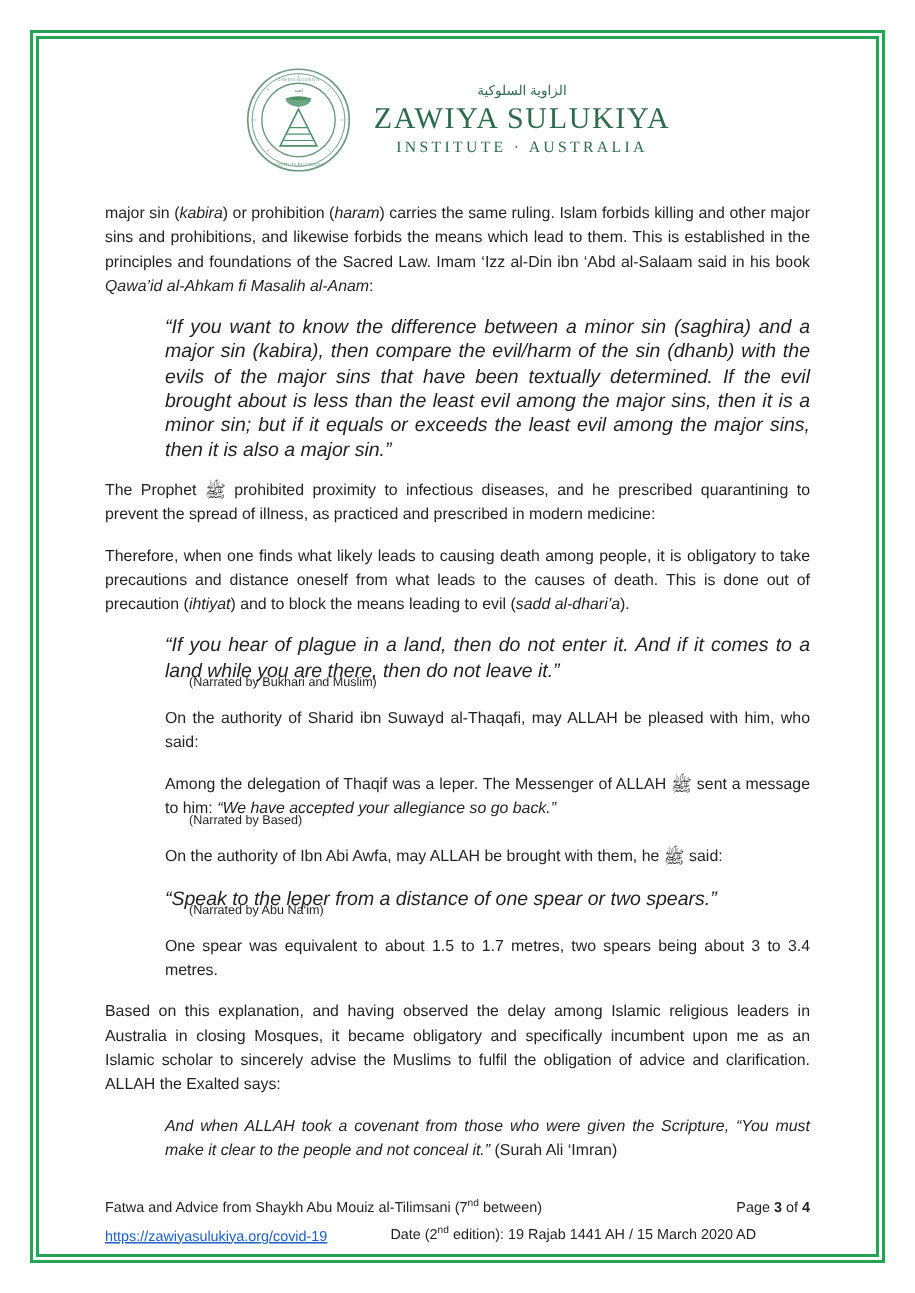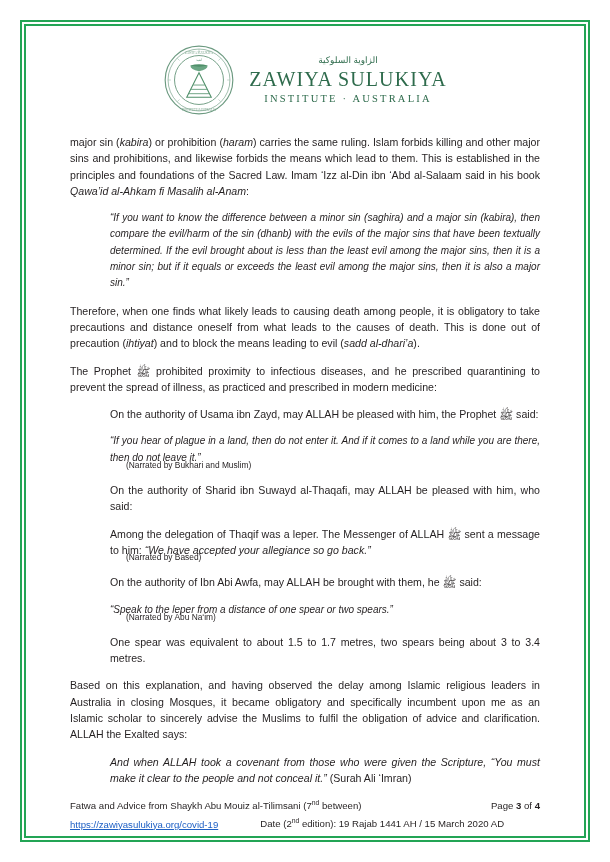--- a/index.html
+++ b/index.html
@@ -95,21 +95,21 @@
   }
   p {
     margin: 0 0 11px 0;
   }
   .para {
     font-size: 10.6px;
     line-height: 16.3px;
     text-align: justify;
   }
   .quote {
-    font-size: 10px;
+    font-size: 13px;
     line-height: 16.3px;
     font-style: italic;
     text-align: justify;
     margin-left: 40px;
     margin-bottom: 11px;
   }
   .indent-just {
     font-size: 10.6px;
     line-height: 16.3px;
     text-align: justify;
@@ -219,25 +219,24 @@
       </div>
 
     </div>
 
     <div class="body-wrap">
 
       <p class="para"><span>major sin (</span><i>kabira</i><span>) or prohibition (</span><i>haram</i><span>) carries the same ruling. Islam forbids killing and other major sins and prohibitions, and likewise forbids the means which lead to them. This is established in the principles and foundations of the Sacred Law. Imam ‘Izz al-Din ibn ‘Abd al-Salaam said in his book </span><i>Qawa’id al-Ahkam fi Masalih al-Anam</i><span>:</span></p>
 
       <p class="quote">“If you want to know the difference between a minor sin (saghira) and a major sin (kabira), then compare the evil/harm of the sin (dhanb) with the evils of the major sins that have been textually determined. If the evil brought about is less than the least evil among the major sins, then it is a minor sin; but if it equals or exceeds the least evil among the major sins, then it is also a major sin.”</p>
 
+      <p class="para"><span>The Prophet </span><span class="salawat">ﷺ</span><span> prohibited proximity to infectious diseases, and he prescribed quarantining to prevent the spread of illness, as practiced and prescribed in modern medicine:</span></p>
+
       <p class="para"><span>Therefore, when one finds what likely leads to causing death among people, it is obligatory to take precautions and distance oneself from what leads to the causes of death. This is done out of precaution (</span><i>ihtiyat</i><span>) and to block the means leading to evil (</span><i>sadd al-dhari’a</i><span>).</span></p>
 
-      <p class="para"><span>The Prophet </span><span class="salawat">ﷺ</span><span> prohibited proximity to infectious diseases, and he prescribed quarantining to prevent the spread of illness, as practiced and prescribed in modern medicine:</span></p>
-
-      <p class="indent-just"><span>On the authority of Usama ibn Zayd, may ALLAH be pleased with him, the Prophet </span><span class="salawat">ﷺ</span><span> said:</span></p>
 
       <p class="quote quote-tight">“If you hear of plague in a land, then do not enter it. And if it comes to a land while you are there, then do not leave it.”</p>
       <p class="narr">(Narrated by Bukhari and Muslim)</p>
 
       <p class="indent-just">On the authority of Sharid ibn Suwayd al-Thaqafi, may ALLAH be pleased with him, who said:</p>
 
       <p class="indent-just quote-tight"><span>Among the delegation of Thaqif was a leper. The Messenger of ALLAH </span><span class="salawat">ﷺ</span><span> sent a message to him: </span><i>“We have accepted your allegiance so go back.”</i></p>
       <p class="narr">(Narrated by Based)</p>
 
       <p class="indent-just"><span>On the authority of Ibn Abi Awfa, may ALLAH be brought with them, he </span><span class="salawat">ﷺ</span><span> said:</span></p>

